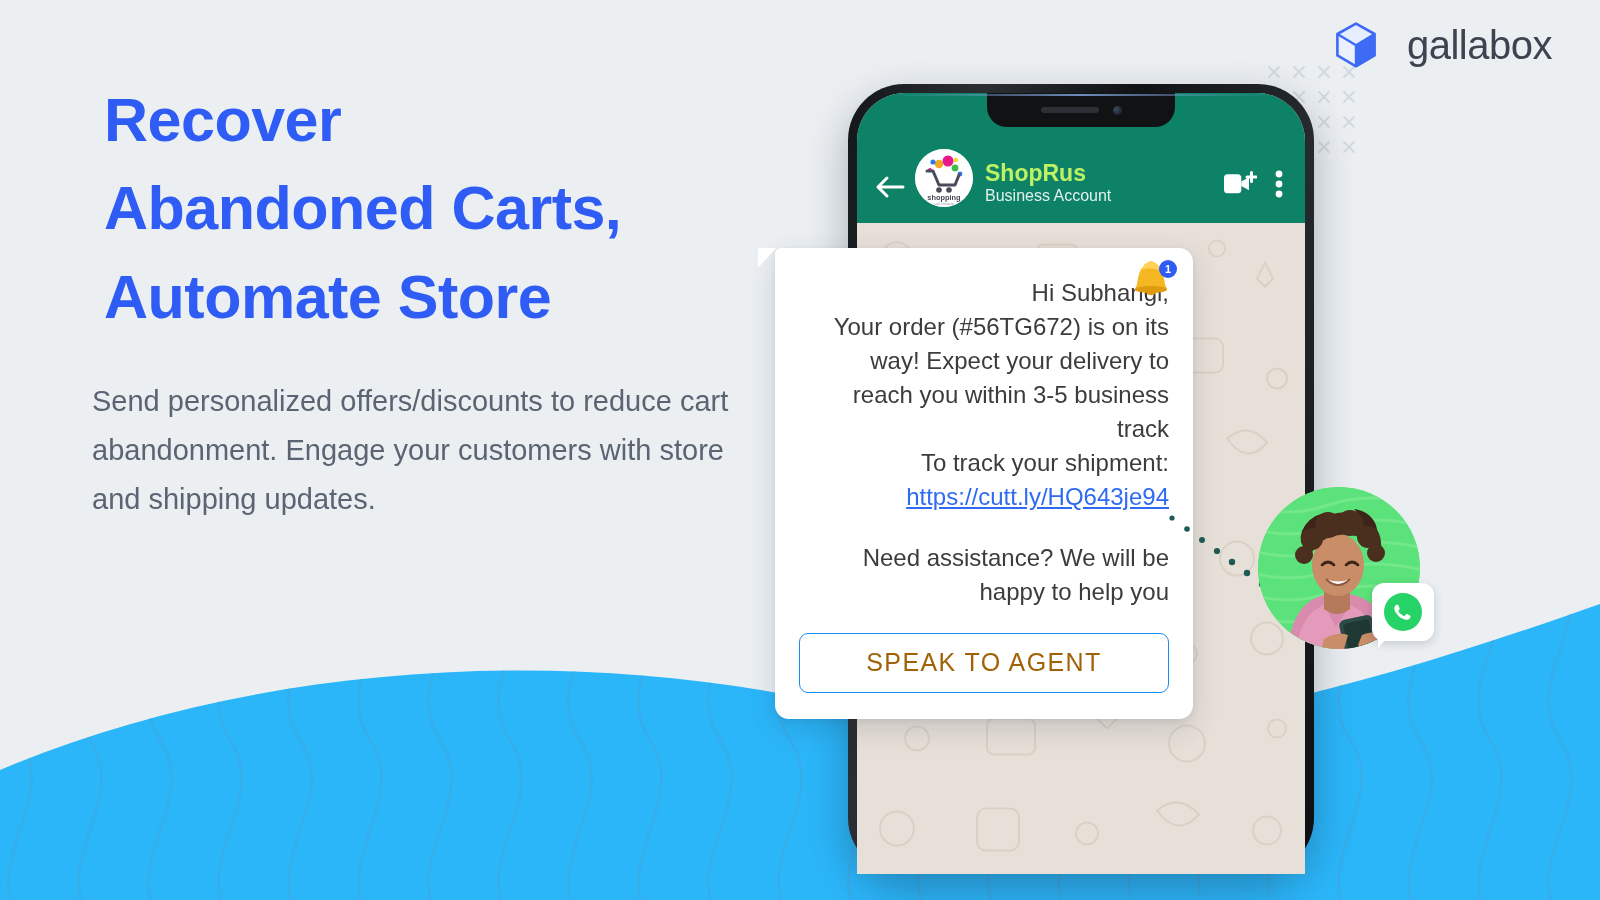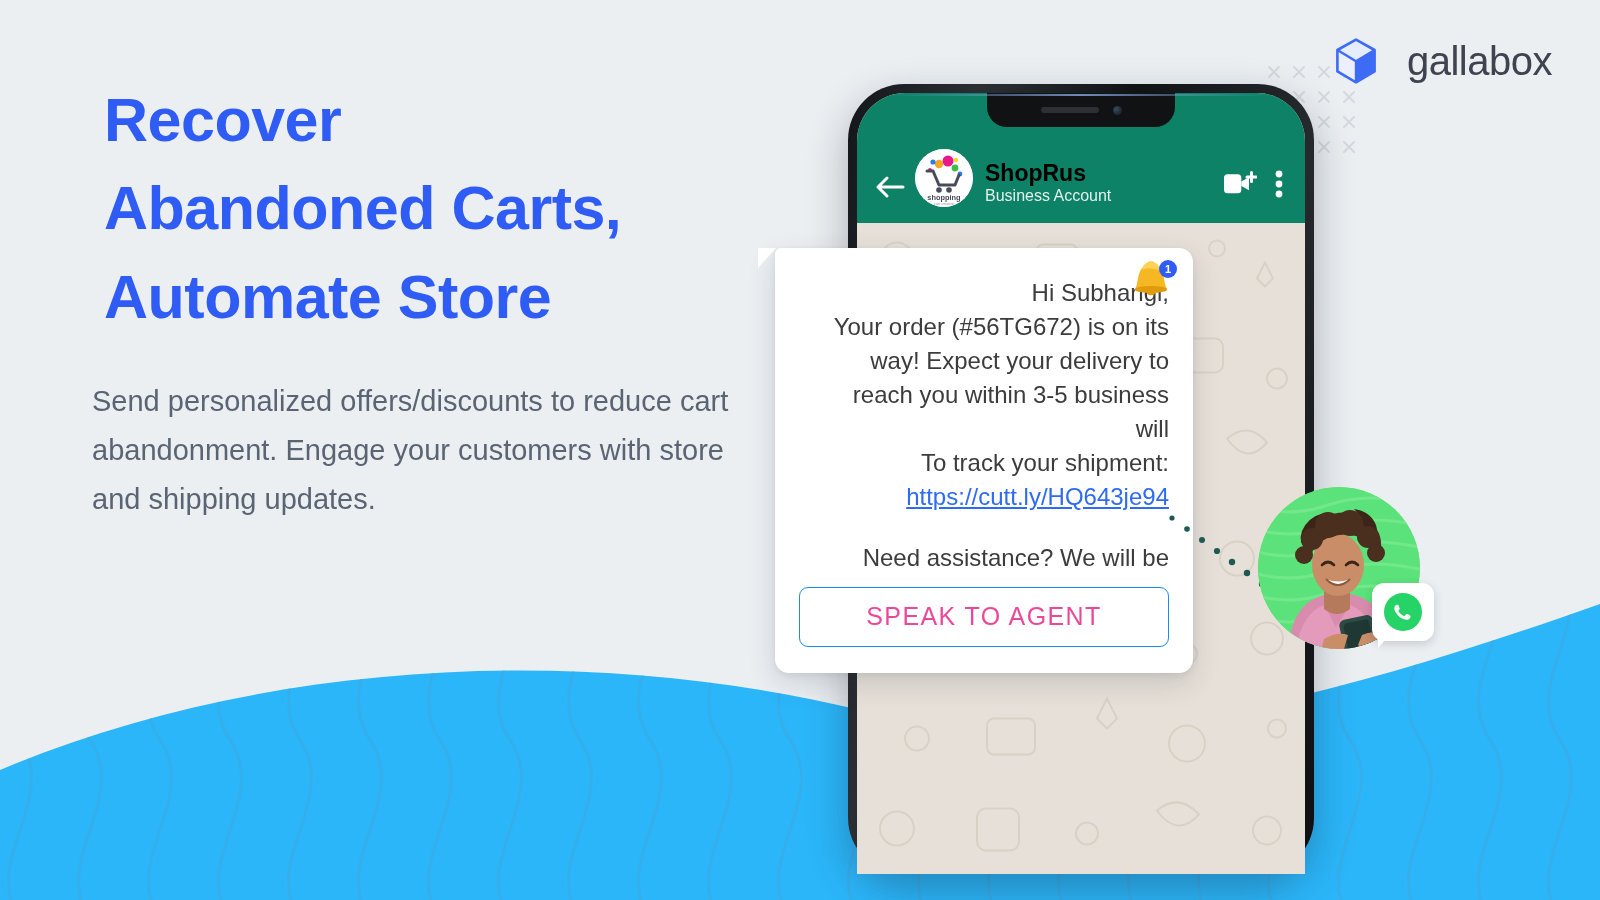--- a/index.html
+++ b/index.html
@@ -14,21 +14,21 @@
 
   
   .wave { position:absolute; left:0; bottom:0; width:1600px; height:340px; z-index:1; }
 
   
   .xgrid { position:absolute; left:1268px; top:66px; z-index:2; }
 
   
   .brand {
     position:absolute; right:48px; top:22px; z-index:40;
-    display:flex; align-items:center; gap:30px;margin-top:16px;
+    display:flex; align-items:center; gap:30px;
   }
   .brand-mark { width:42px; height:46px; display:block; }
   .brand-name {
     font-size:40px; letter-spacing:-0.5px; color:#3D4450; font-weight:400;
   }
 
   
   .copy { position:absolute; left:92px; top:76px; width:700px; z-index:30; }
   .headline {
     color:#2F5CF5; font-weight:700; font-size:61px; line-height:1.45;
@@ -77,21 +77,21 @@
     position:absolute; left:0; right:0; top:0; height:130px;
     background:#0D8267; z-index:4;
     display:flex; align-items:flex-end; padding:0 22px 14px 16px;
   }
   .wa-back { width:36px; height:28px; flex:0 0 auto; margin-bottom:8px; }
   .wa-avatar {
     width:58px; height:58px; border-radius:50%; background:#ffffff;
     margin:0 12px 2px 6px; flex:0 0 auto; position:relative; overflow:hidden;
   }
   .wa-names { flex:1 1 auto; margin-bottom:4px; min-width:0; }
-  .wa-title { color:#000000; font-size:23px; font-weight:700; line-height:1.15; }
+  .wa-title { color:#bef264; font-size:23px; font-weight:700; line-height:1.15; }
   .wa-sub { color:#E2F1EC; font-size:16px; font-weight:400; margin-top:1px; }
   .wa-actions { display:flex; align-items:center; gap:18px; margin-bottom:10px; }
   .wa-icon { display:block; }
 
   
   .wallpaper { position:absolute; left:0; right:0; top:130px; bottom:0; background:#E7E0D8; z-index:2; }
 
   
   .bubble {
     position:absolute; left:775px; top:248px; width:418px; z-index:25;
@@ -105,23 +105,23 @@
     border-color:transparent transparent transparent #fff;
   }
   .bubble-body { color:#3C3C3C; font-size:24px; line-height:1.42; font-weight:400;text-align:right; }
   .bubble-body p { margin:0; }
   .bubble-link { color:#2F6BF2; display:inline-block; }
   .bubble-gap { height:26px; }
   .bell {
     position:absolute; right:16px; top:12px; width:54px; height:42px;
   }
   .cta {
-    margin-top:12px; width:100%; height:60px;
+    margin-top:24px; width:100%; height:60px;
     border:1.6px solid #1A8CF5; border-radius:9px; background:#fff;
-    color:#ec4899; font-size:25px; font-weight:400; letter-spacing:1.4px;
+    color:#a16207; font-size:25px; font-weight:400; letter-spacing:1.4px;
     display:flex; align-items:center; justify-content:center;
     cursor:pointer; font-family:"Liberation Sans", sans-serif;
   }
 
   
   .person {
     position:absolute; left:1258px; top:487px; width:162px; height:162px; z-index:28;
   }
   .person-circle {
     position:absolute; inset:0; border-radius:50%; overflow:hidden; background:#59E070;
@@ -372,25 +372,26 @@
       <circle cx="28" cy="4.5" r="3.6" fill="#FFD257"></circle>
       <circle cx="45" cy="9" r="9" fill="#2F5CF5"></circle>
       <text x="45" y="13.4" font-family="Liberation Sans, sans-serif" font-size="11" font-weight="bold" fill="#fff" text-anchor="middle">1</text>
     </svg>
 
     <div class="bubble-body">
       <p>Hi Subhangi,</p>
       <p>Your order (#56TG672) is on its</p>
       <p>way! Expect your delivery to</p>
       <p>reach you within 3-5 business</p>
-      <p>will</p>
+      <p>track</p>
       <p>To track your shipment:</p>
       <p><a class="bubble-link" href="#">https://cutt.ly/HQ643je94</a></p>
       <div class="bubble-gap"></div>
       <p>Need assistance? We will be</p>
+      <p>happy to help you</p>
     </div>
 
     <button class="cta">SPEAK TO AGENT</button>
   </div>
 
   <div class="person">
     <div class="person-circle">
       <svg viewBox="0 0 162 162" width="162" height="162">
         <defs>
           <clipPath id="pclip">

